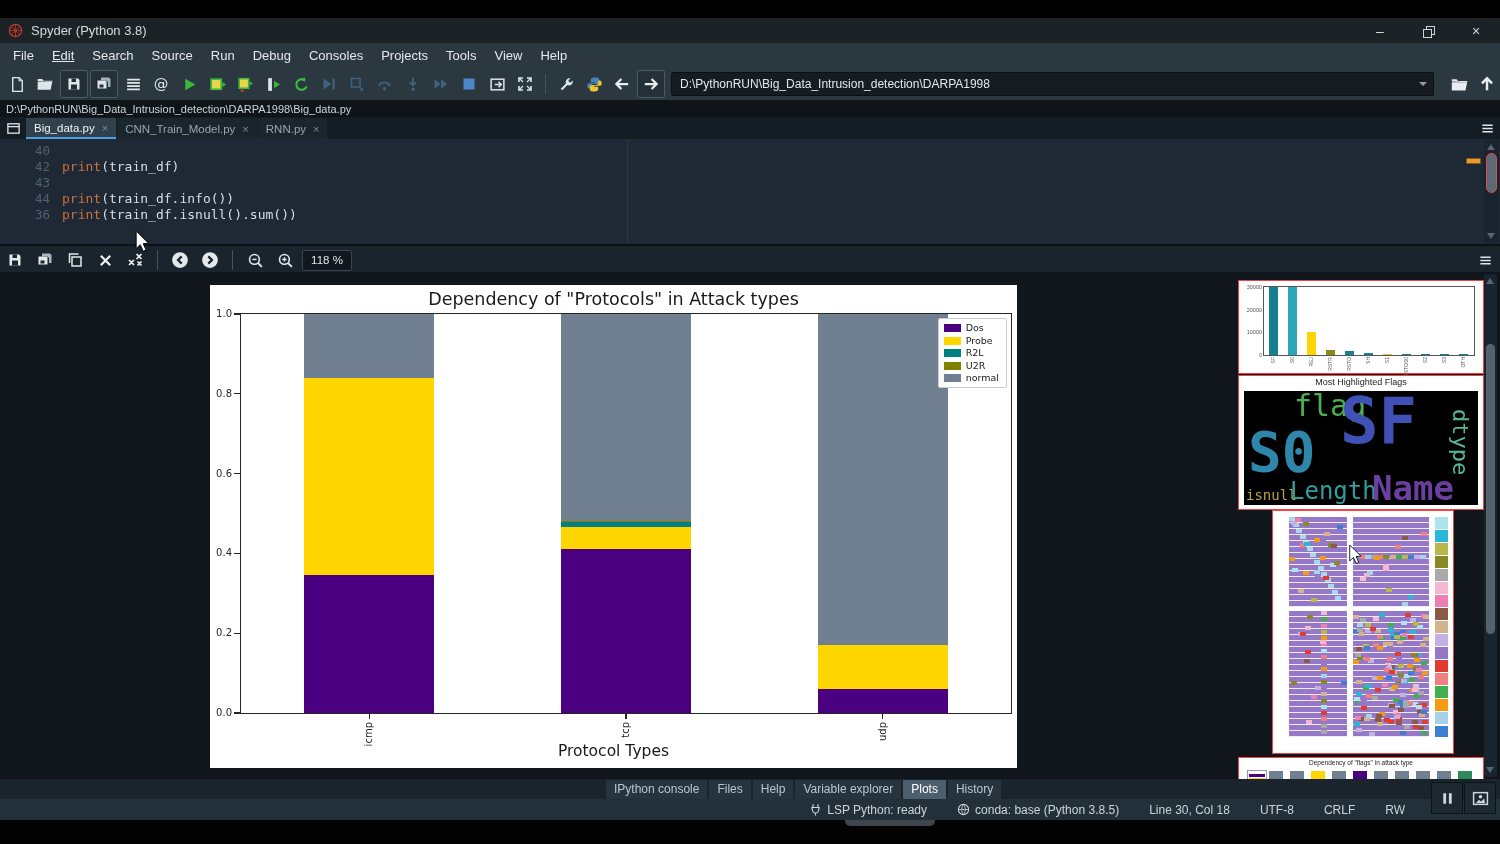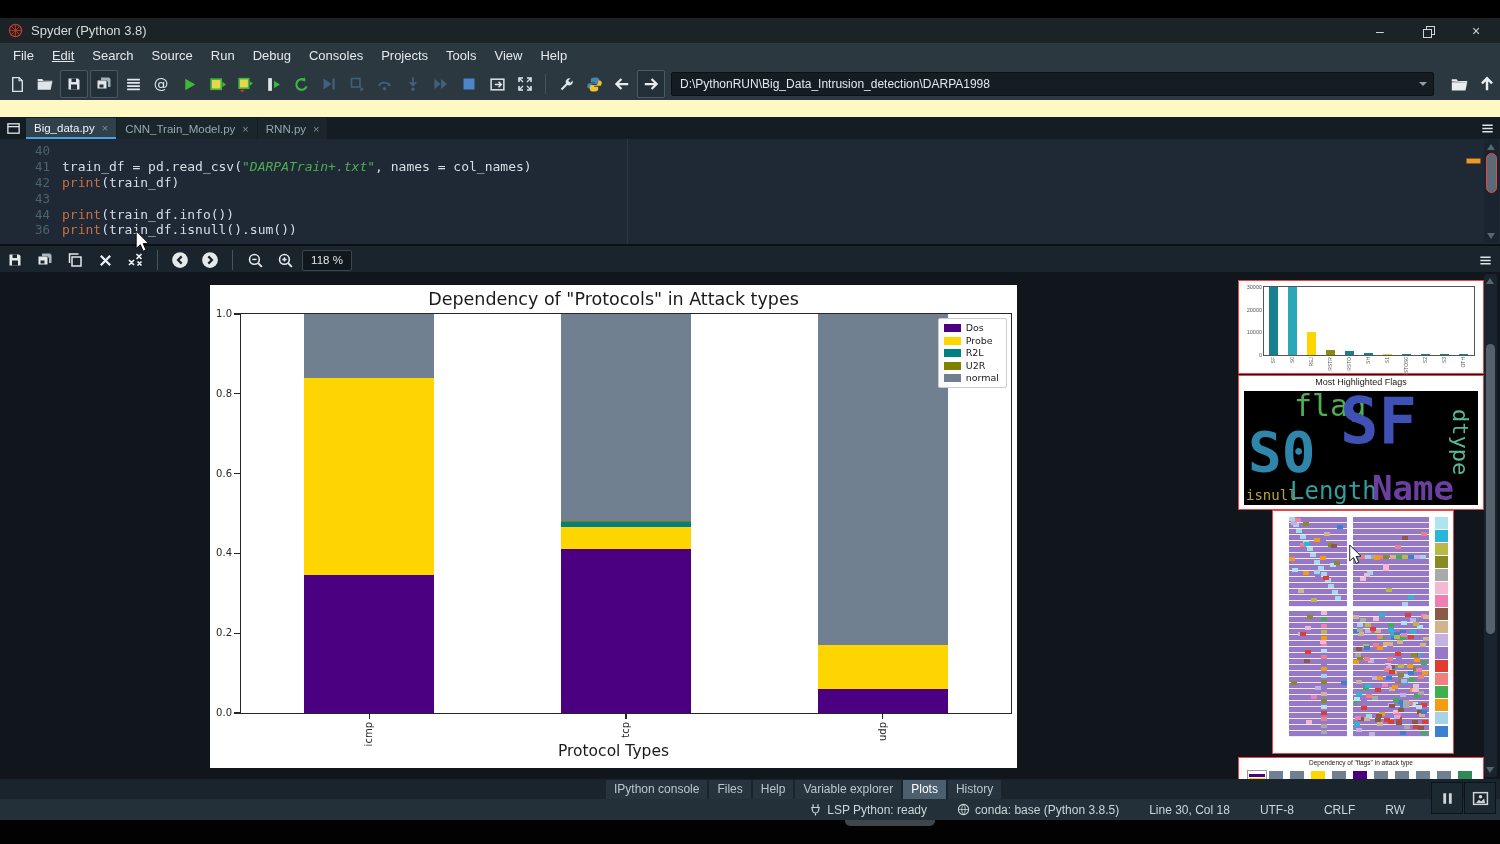--- a/index.html
+++ b/index.html
@@ -308,20 +308,23 @@
           <path d="M1.5 6h13l-1.5 7h-11.5z" fill="#e8edf0"></path>
         </svg>
       </span>
     <span class="tbtn">
         <svg width="18" height="18" viewBox="0 0 16 16">
           <path d="M8 13.5V3.5M3.5 7.5L8 3l4.5 4.5" stroke="#e8edf0" stroke-width="2.2" fill="none"></path>
         </svg>
       </span>
   </div>
 
+  <div class="band breadcrumb">
+    <span>D:\PythonRUN\Big_Data_Intrusion_detection\DARPA1998\Big_data.py</span>
+  </div>
 
   <div class="band tabbar">
     <span class="tab-browse">
         <svg width="15" height="15" viewBox="0 0 16 16">
           <rect x="2" y="3" width="12" height="10" fill="none" stroke="#dfe6ea" stroke-width="1.4"></rect>
           <path d="M2 6h12" stroke="#dfe6ea" stroke-width="1.4"></path>
         </svg>
       </span>
     <span id="etabs" style="display:flex;align-items:flex-end;">
         <div class="etab active">
@@ -343,28 +346,20 @@
         </svg>
       </span>
   </div>
 
   <div class="band editor" id="editor">
     <div class="pad"></div>
     <div id="edlines">
         <div class="edline">
           <div class="ln">40</div>
           <div style="display: flex;"></div>
-        </div>
-        <div class="edline">
-          <div class="ln">41</div>
-          <div style="display: flex;">
-            <span class="code">train_df = pd.read_csv(</span>
-            <span class="code c-str">"DARPATrain+.txt"</span>
-            <span class="code">, names = col_names)</span>
-          </div>
         </div>
         <div class="edline">
           <div class="ln">42</div>
           <div style="display: flex;">
             <span class="code c-kw">print</span>
             <span class="code">(train_df)</span>
           </div>
         </div>
         <div class="edline">
           <div class="ln">43</div>

